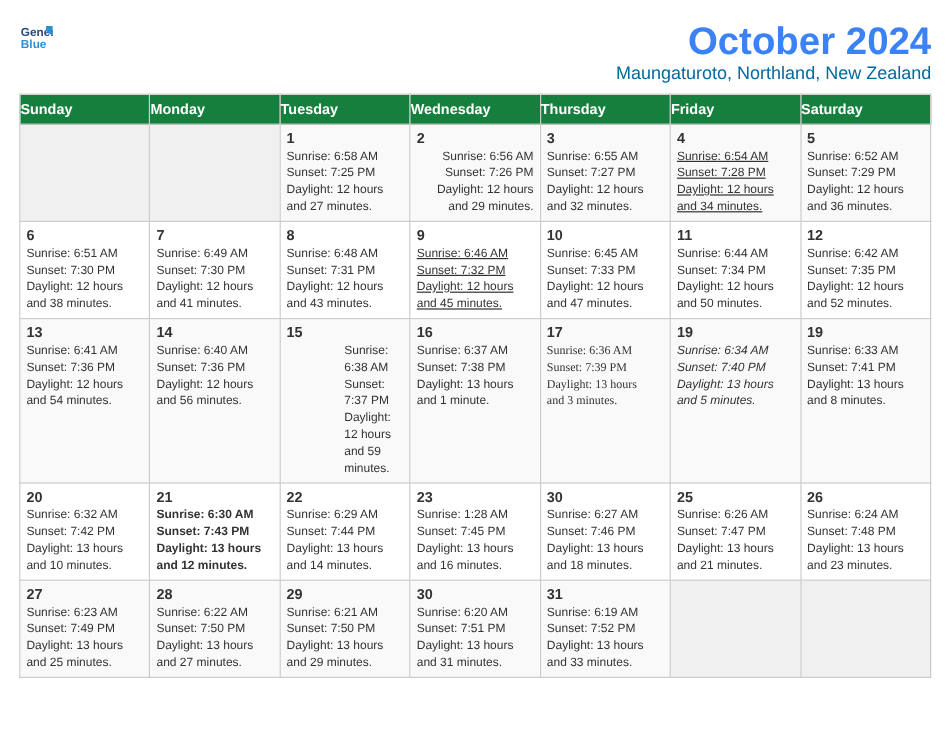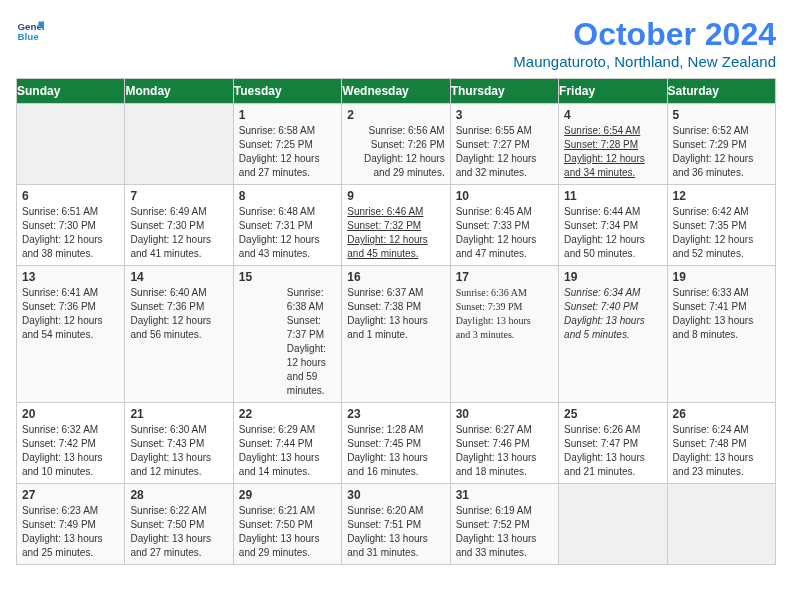--- a/index.html
+++ b/index.html
@@ -251,21 +251,21 @@
       <tr>
         <td>
           <div class="day-num">20</div>
           <div class="day-info" style="white-space: pre-line;">Sunrise: 6:32 AM
 Sunset: 7:42 PM
 Daylight: 13 hours
 and 10 minutes.</div>
         </td>
         <td>
           <div class="day-num">21</div>
-          <div class="day-info" style="white-space: pre-line;">Sunrise: 6:30 AM
+          <div class="day-info" style="white-space: pre-line; font-weight: bold;">Sunrise: 6:30 AM
 Sunset: 7:43 PM
 Daylight: 13 hours
 and 12 minutes.</div>
         </td>
         <td>
           <div class="day-num">22</div>
           <div class="day-info" style="white-space: pre-line;">Sunrise: 6:29 AM
 Sunset: 7:44 PM
 Daylight: 13 hours
 and 14 minutes.</div>

